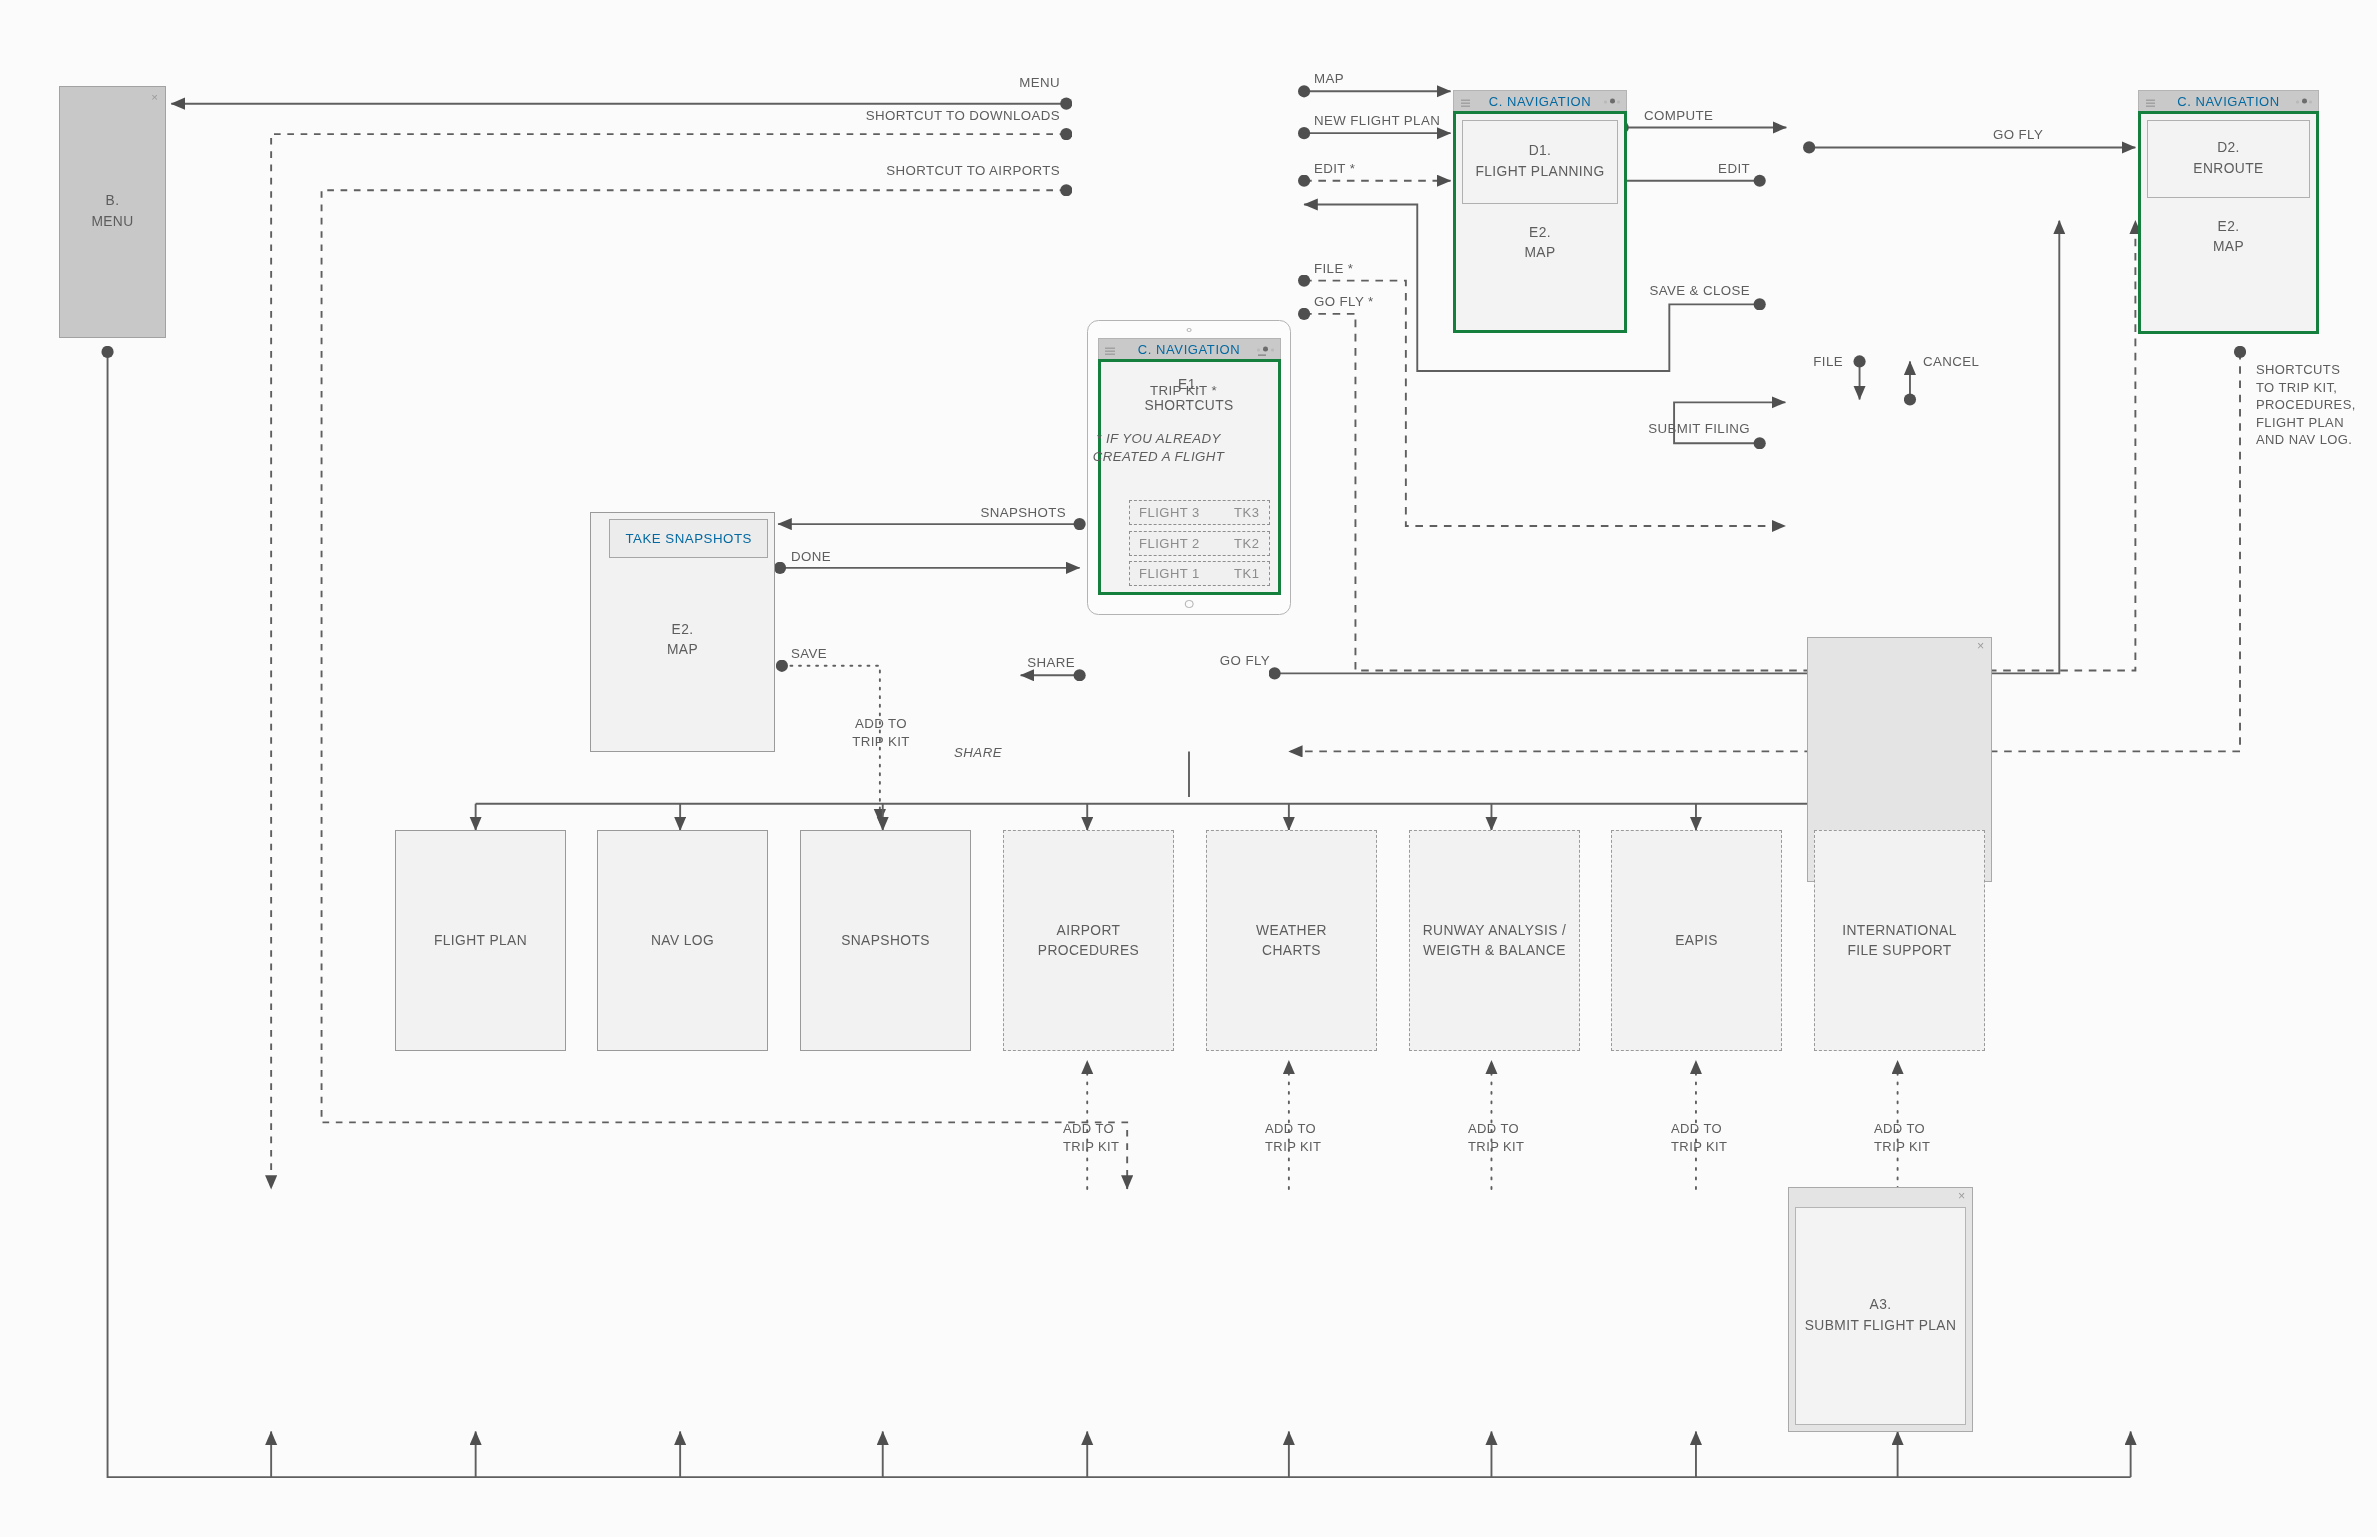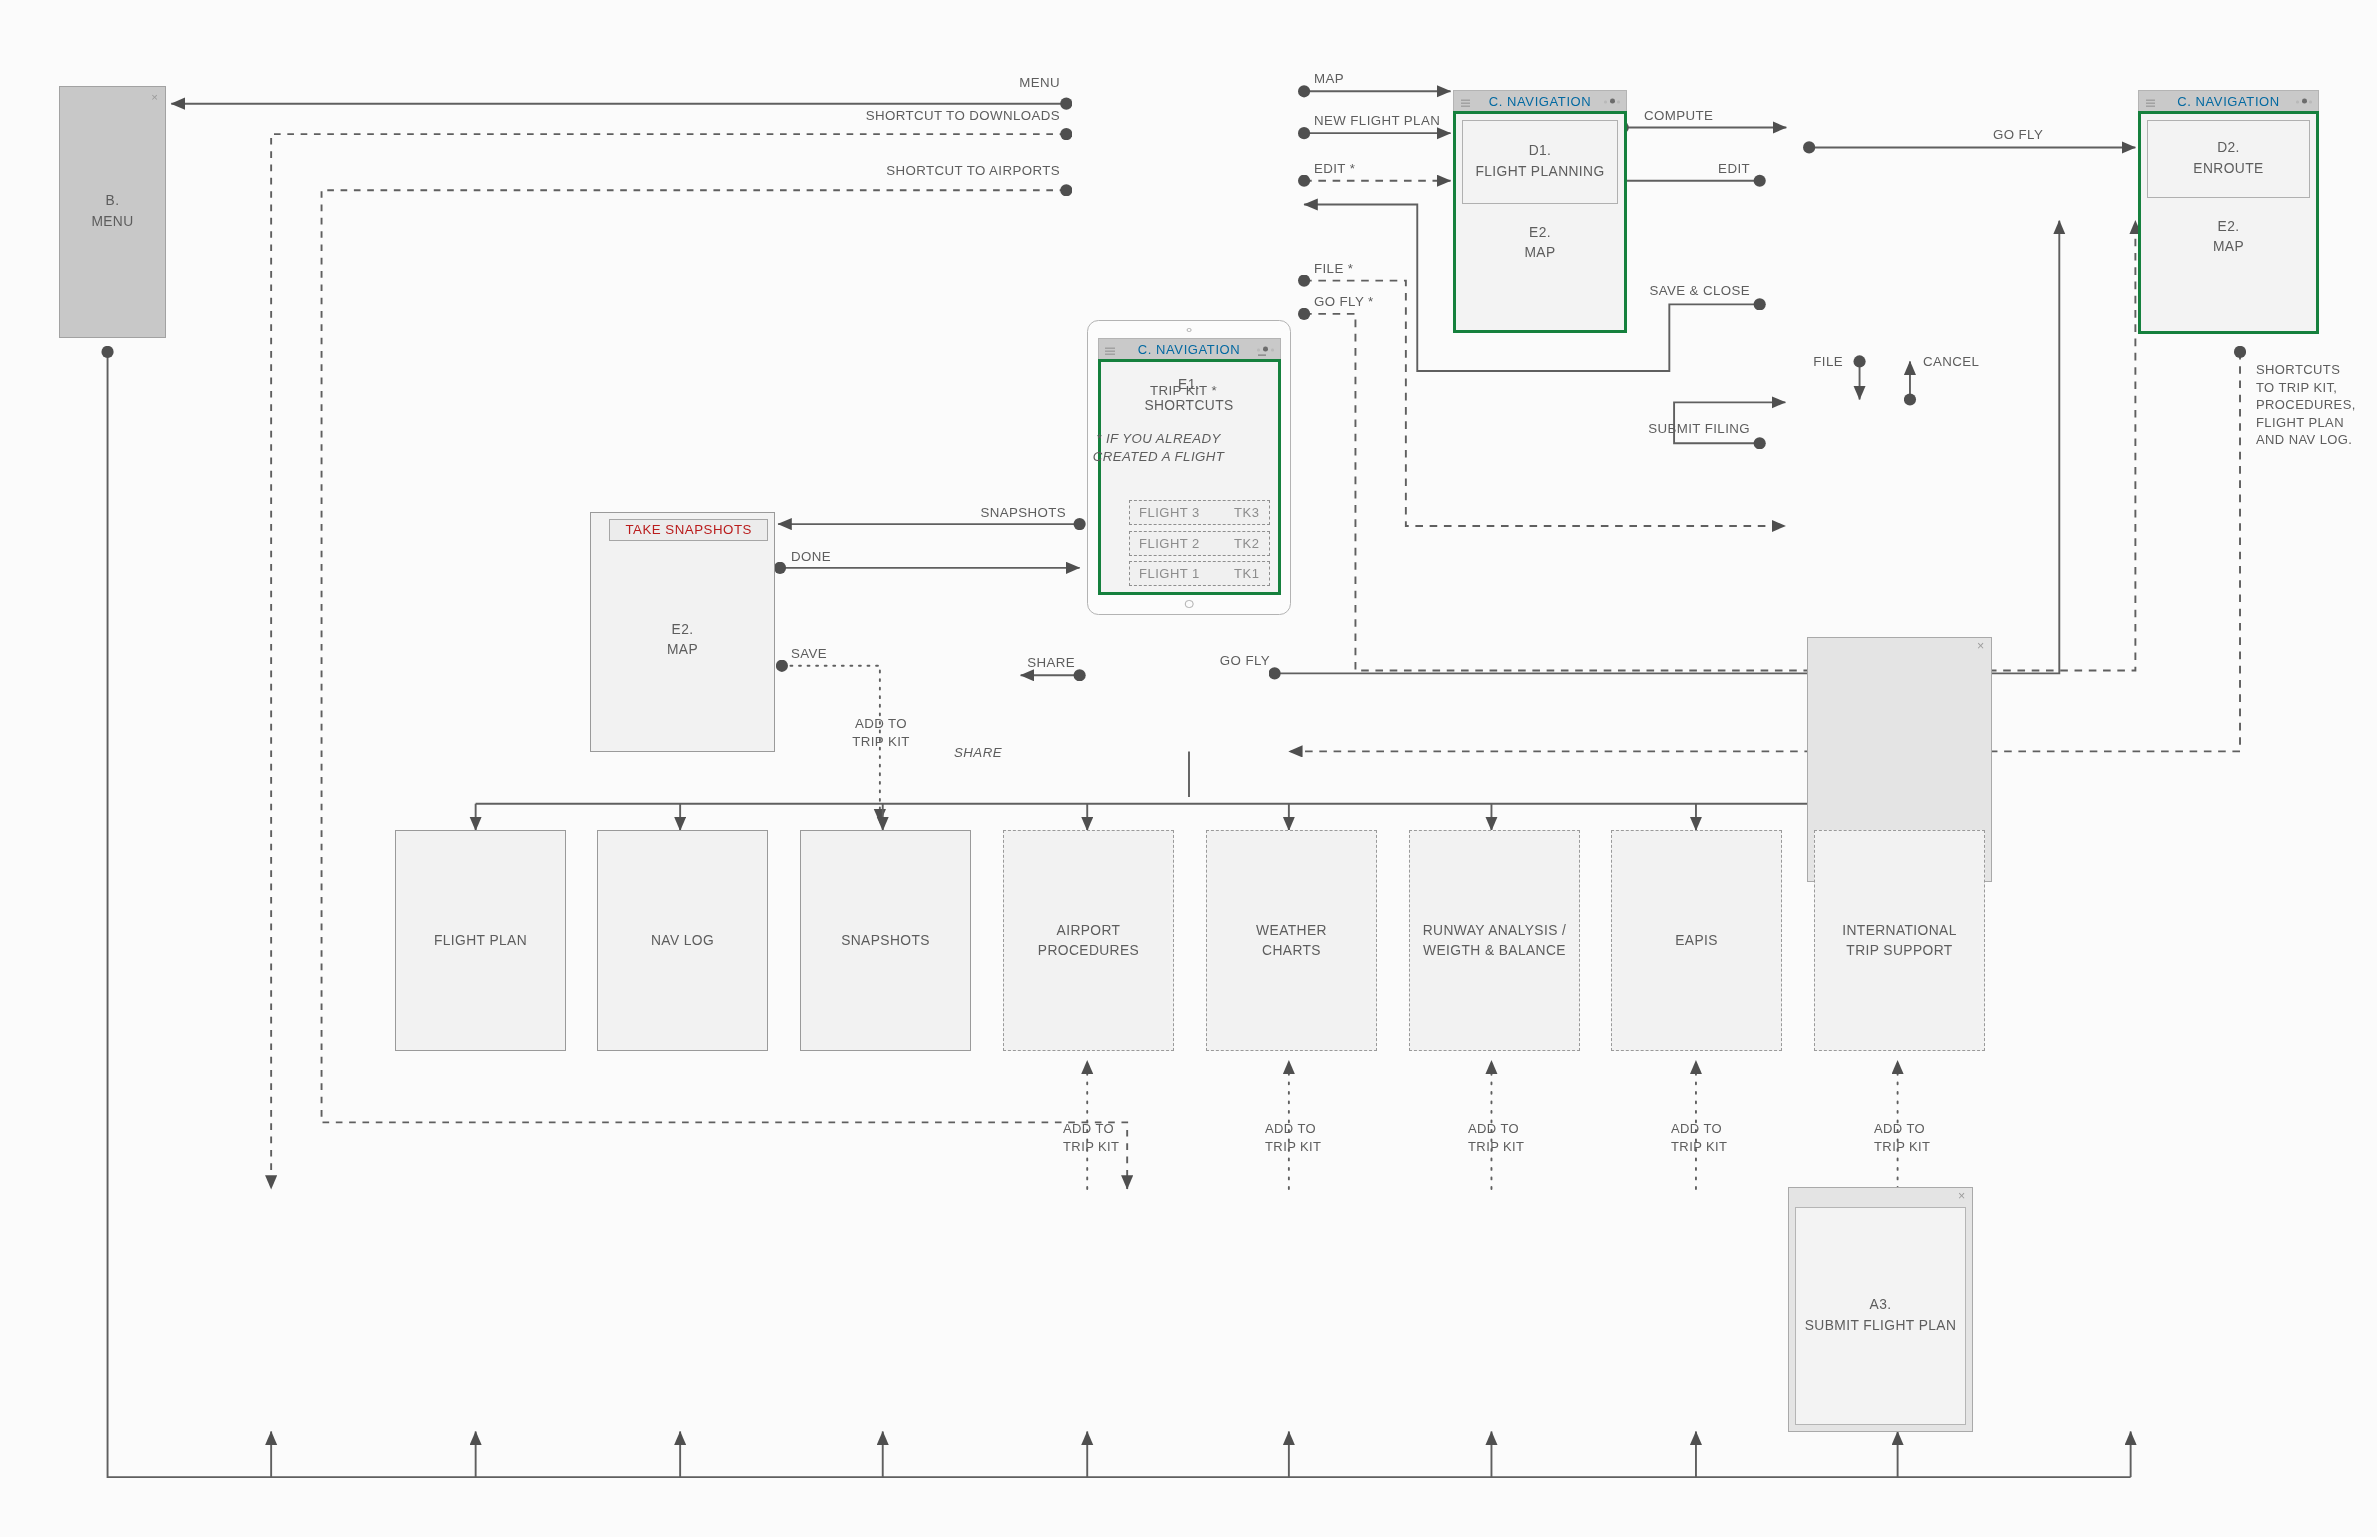--- a/index.html
+++ b/index.html
@@ -112,24 +112,24 @@
   .slab {
     background:#c8c8c8; border:1.4px solid #a2a2a2;
     display:flex; align-items:center; justify-content:center;
     text-align:center; font-size:13.8px; line-height:1.5; letter-spacing:0.4px;
     color:#5d5d5d; position:relative;
   }
   .slab .close { position:absolute; right:6.7px; top:1.9px; font-size:11.4px; color:#9a9a9a; }
 
   
   .btn-strip {
-    position:absolute; left:18px; right:5.7px; top:5.7px; height:22px;
+    position:absolute; left:18px; right:5.7px; top:5.7px; height:39px;
     border:1.4px solid #a6a6a6; background:#ececec;
     display:flex; align-items:center; justify-content:center;
-    font-size:13.3px; letter-spacing:0.5px; color:#b91c1c;
+    font-size:13.3px; letter-spacing:0.5px; color:#0369a1;
   }
 
   
   .lbl {
     position:absolute; font-size:13.3px; letter-spacing:0.4px;
     color:#5d5d5d; white-space:pre; line-height:1.35;
   }
   .lbl.it { font-style:italic; }
   .lbl.sm { font-size:13px; }
   .lbl.c  { text-align:center; }
@@ -361,21 +361,21 @@
     </div>
   <div class="node panel dashed" style="left:1409px; top:830px; width:171px; height:221px;">
       <span style="white-space:pre-line">RUNWAY ANALYSIS /
 WEIGTH &amp; BALANCE</span>
     </div>
   <div class="node panel dashed" style="left:1611px; top:830px; width:171px; height:221px;">
       <span style="white-space:pre-line">EAPIS</span>
     </div>
   <div class="node panel dashed" style="left:1814px; top:830px; width:171px; height:221px;">
       <span style="white-space:pre-line">INTERNATIONAL
-TRIP SUPPORT</span>
+FILE SUPPORT</span>
     </div>
 
   <div class="lbl sm" style="left:1063px; top:1120px;">ADD TO
 TRIP KIT</div>
   <div class="lbl sm" style="left:1265px; top:1120px;">ADD TO
 TRIP KIT</div>
   <div class="lbl sm" style="left:1468px; top:1120px;">ADD TO
 TRIP KIT</div>
   <div class="lbl sm" style="left:1671px; top:1120px;">ADD TO
 TRIP KIT</div>

